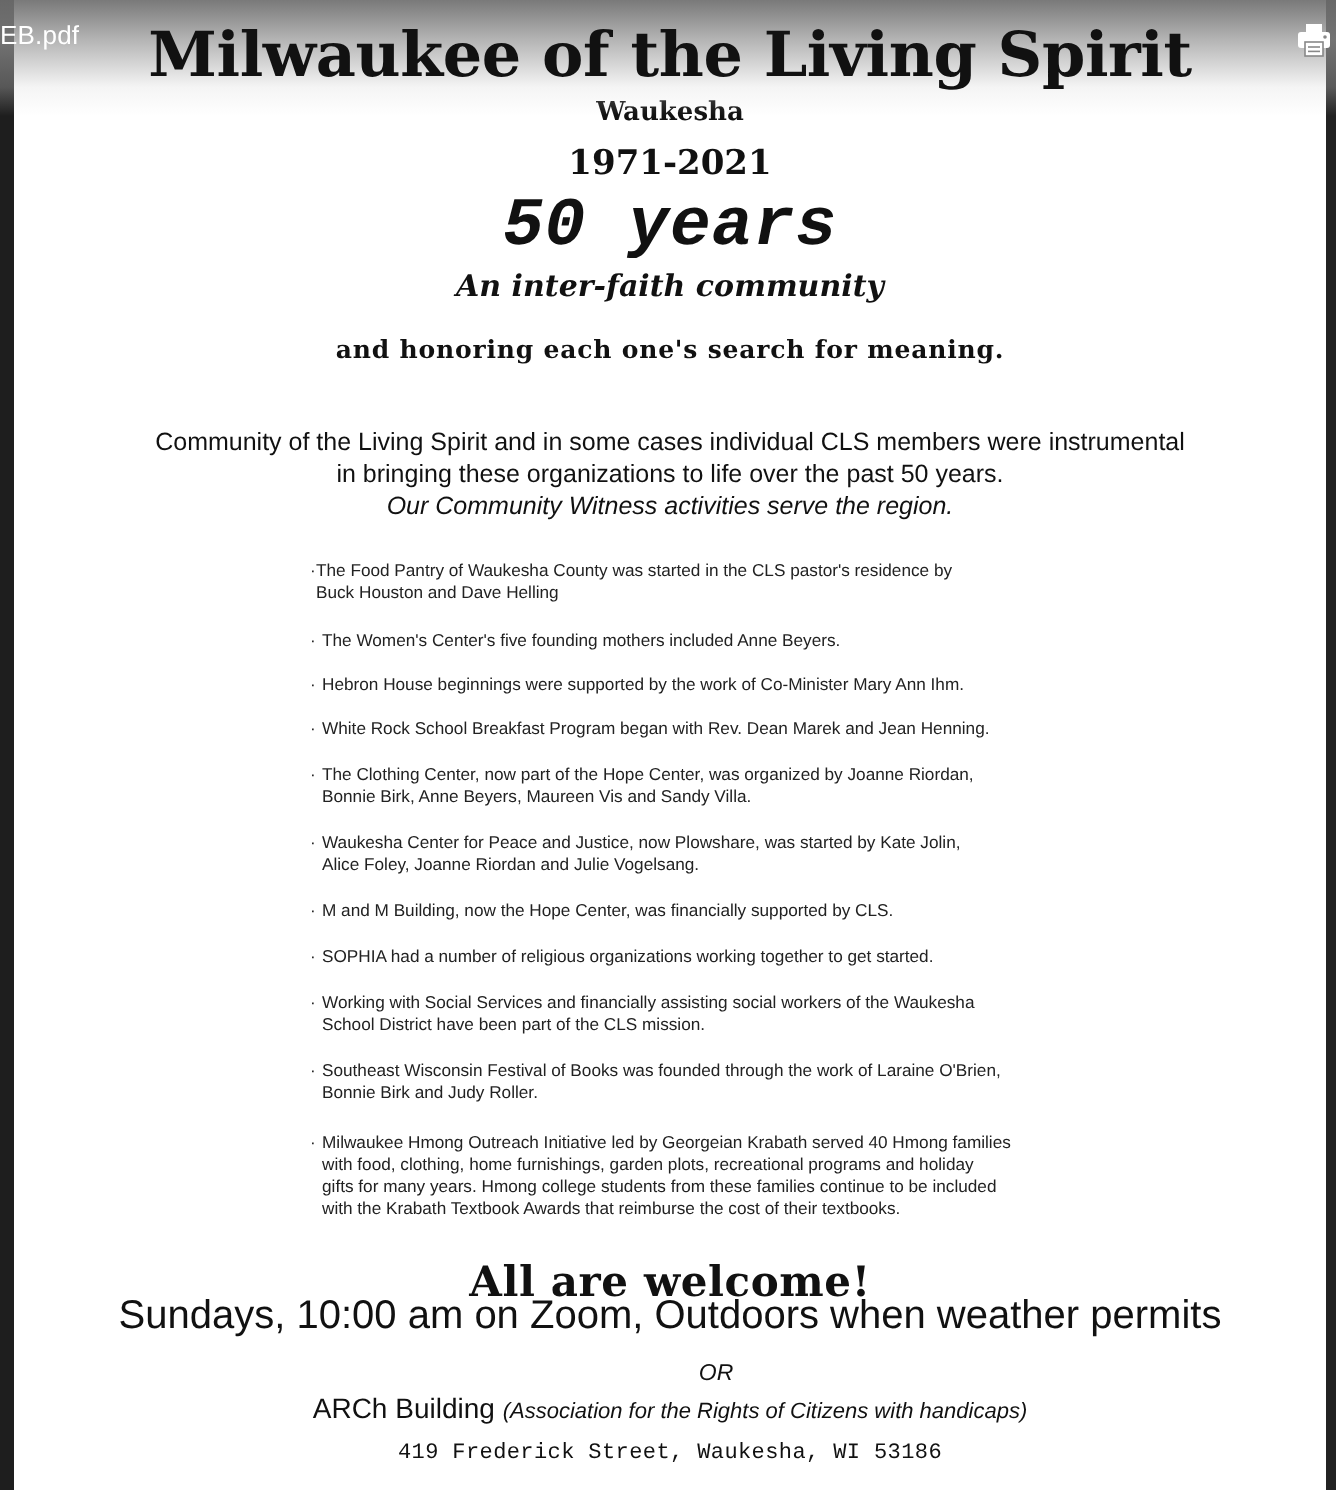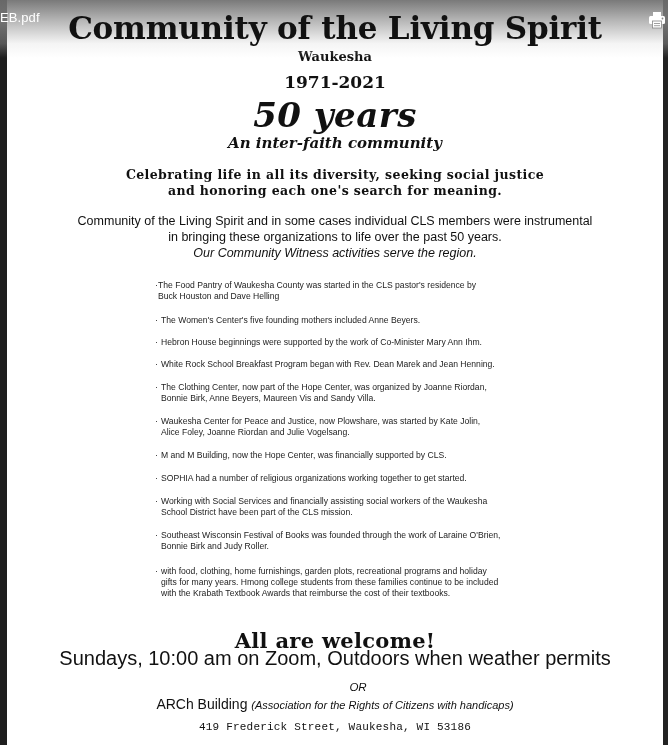--- a/index.html
+++ b/index.html
@@ -82,20 +82,21 @@
     }
     .years-range {
       top: 72px;
       font-size: 17px;
     }
     .fifty {
       top: 95px;
       font-size: 34px;
       font-style: italic;
       letter-spacing: 0.5px;
+      font-family: Liberation Mono, monospace;
     }
     .tagline {
       top: 134px;
       font-family: "DejaVu Serif", serif;
       font-style: italic;
       font-size: 15px;
       font-weight: bold;
     }
     .mission {
       top: 167px;
@@ -166,28 +167,27 @@
       letter-spacing: 0.2px;
     }
   </style>
 </head>
 <body>
 
 <div class="viewer">
 
   <div class="page">
 
-    <div class="center serif-heavy title">Community of the Living Spirit</div>
+    <div class="center serif-heavy title">Milwaukee of the Living Spirit</div>
     <div class="center serif-heavy subtitle-city">Waukesha</div>
     <div class="center serif-heavy years-range">1971-2021</div>
     <div class="center serif-heavy fifty">50 years</div>
     <div class="center tagline">An inter-faith community</div>
 
     <div class="center serif-heavy mission">
-      <div>Celebrating life in all its diversity, seeking social justice</div>
       <div>and honoring each one's search for meaning.</div>
     </div>
 
     <div class="center intro">
       <div>Community of the Living Spirit and in some cases individual CLS members were instrumental</div>
       <div>in bringing these organizations to life over the past 50 years.</div>
       <div class="em">Our Community Witness activities serve the region.</div>
     </div>
 
     <ul class="list">
@@ -231,20 +231,21 @@
         <div>Working with Social Services and financially assisting social workers of the Waukesha</div>
         <div>School District  have been part of the CLS mission.</div>
       </li>
       <li style="margin-bottom:14px;">
         <span class="bullet">·</span>
         <div>Southeast Wisconsin Festival of Books was founded through the work of Laraine O'Brien,</div>
         <div>Bonnie Birk and Judy Roller.</div>
       </li>
       <li>
         <span class="bullet">·</span>
+        <div>Milwaukee Hmong Outreach Initiative led by Georgeian Krabath served 40 Hmong families</div>
         <div>with food, clothing, home furnishings, garden plots, recreational programs and holiday</div>
         <div>gifts for many years. Hmong college students from these families continue to be included</div>
         <div>with the Krabath Textbook Awards that reimburse the cost of their textbooks.</div>
       </li>
     </ul>
 
     <div class="center serif-heavy welcome">All are welcome!</div>
     <div class="center schedule">Sundays, 10:00 am on Zoom, Outdoors when weather permits</div>
     <div class="center or">OR</div>
     <div class="center arch">

